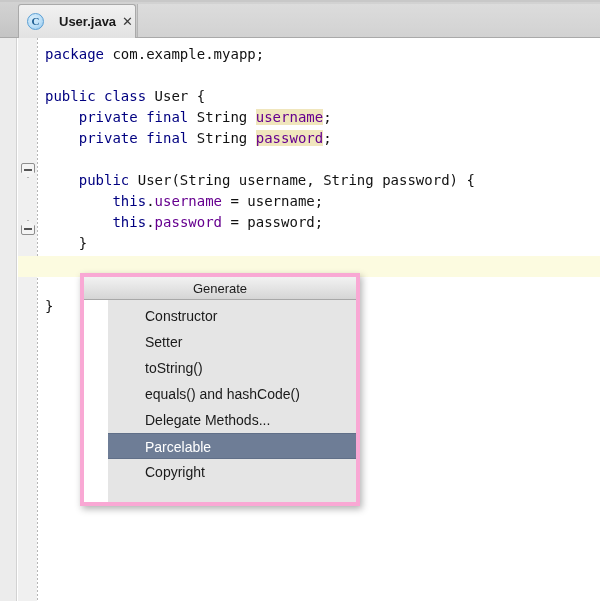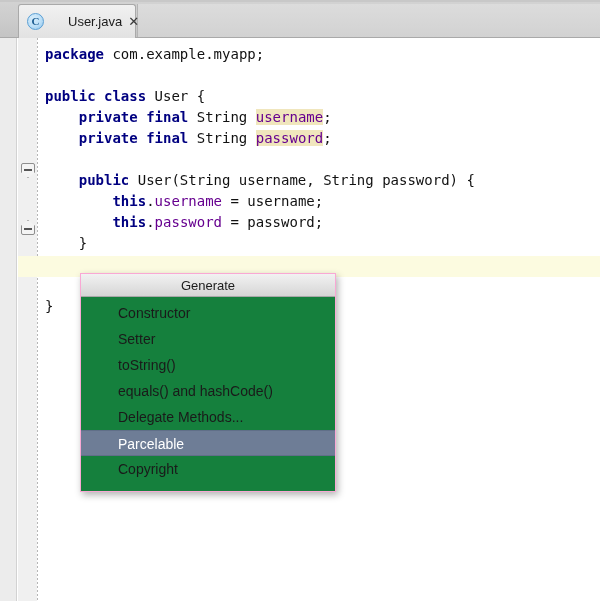--- a/index.html
+++ b/index.html
@@ -65,25 +65,26 @@
     box-sizing: border-box;
     color: #1a5b90;
     font-size: 11px;
     font-weight: bold;
     line-height: 15px;
     text-align: center;
     flex: 0 0 auto;
     font-family: "Liberation Serif", serif;
   }
   .tab-title {
-    margin-left: 24px;
+    margin-left: 15px;
     font-size: 13px;
     color: #1a1a1a;
     white-space: nowrap;
     flex: 1 1 auto;
+    font-weight: bold;
   }
   .tab-close {
     margin-left: 4px;
     font-size: 13px;
     color: #3a3a3a;
     line-height: 1;
     cursor: pointer;
     flex: 0 0 auto;
     padding: 0 2px;
   }
@@ -171,50 +172,51 @@
     left: 45px;
     top: 6px;
     width: 545px;
     font-family: "DejaVu Sans Mono", monospace;
     font-size: 14px;
     line-height: 21px;
     color: #111111;
     white-space: pre;
   }
   .code-line { height: 21px; white-space: pre; }
-  .kw   { color: #000080; font-weight: bold; }
+  .kw   { color: #000080; font-weight: normal; }
   .fld  { color: #66008f; background: #f0e6bd; }
   .fldp { color: #66008f; }
   .plain { color: #111111; }
 
   
   #generate-popup {
     position: absolute;
     left: 80px;
     top: 273px;
-    width: 256px;
-    background: #ffffff;
-    border: 1px solid #f9a8d4;
+    width: 280px;
+    background: #ffffff;
+    border: 4px solid #f9a8d4;
     box-sizing: border-box;
     box-shadow: 2px 3px 7px rgba(0,0,0,0.30);
     z-index: 40;
   }
   #popup-header {
     height: 22px;
     background: linear-gradient(to bottom, #f2f2f2 0%, #e4e4e4 50%, #d5d5d5 100%);
     border-bottom: 1px solid #a8a8a8;
     display: flex;
     align-items: center;
     justify-content: center;
     font-size: 13px;
     color: #1c1c1c;
   }
   #popup-list {
-    padding: 3px 0 9px 0;
-    background: #15803d;
+    padding: 3px 0 17px 0;
+    background: #e5e5e5;
+    margin-left: 24px;
   }
   .popup-item {
     height: 26px;
     line-height: 26px;
     padding-left: 37px;
     font-size: 14px;
     color: #1a1a1a;
     white-space: nowrap;
     cursor: default;
     box-sizing: border-box;

